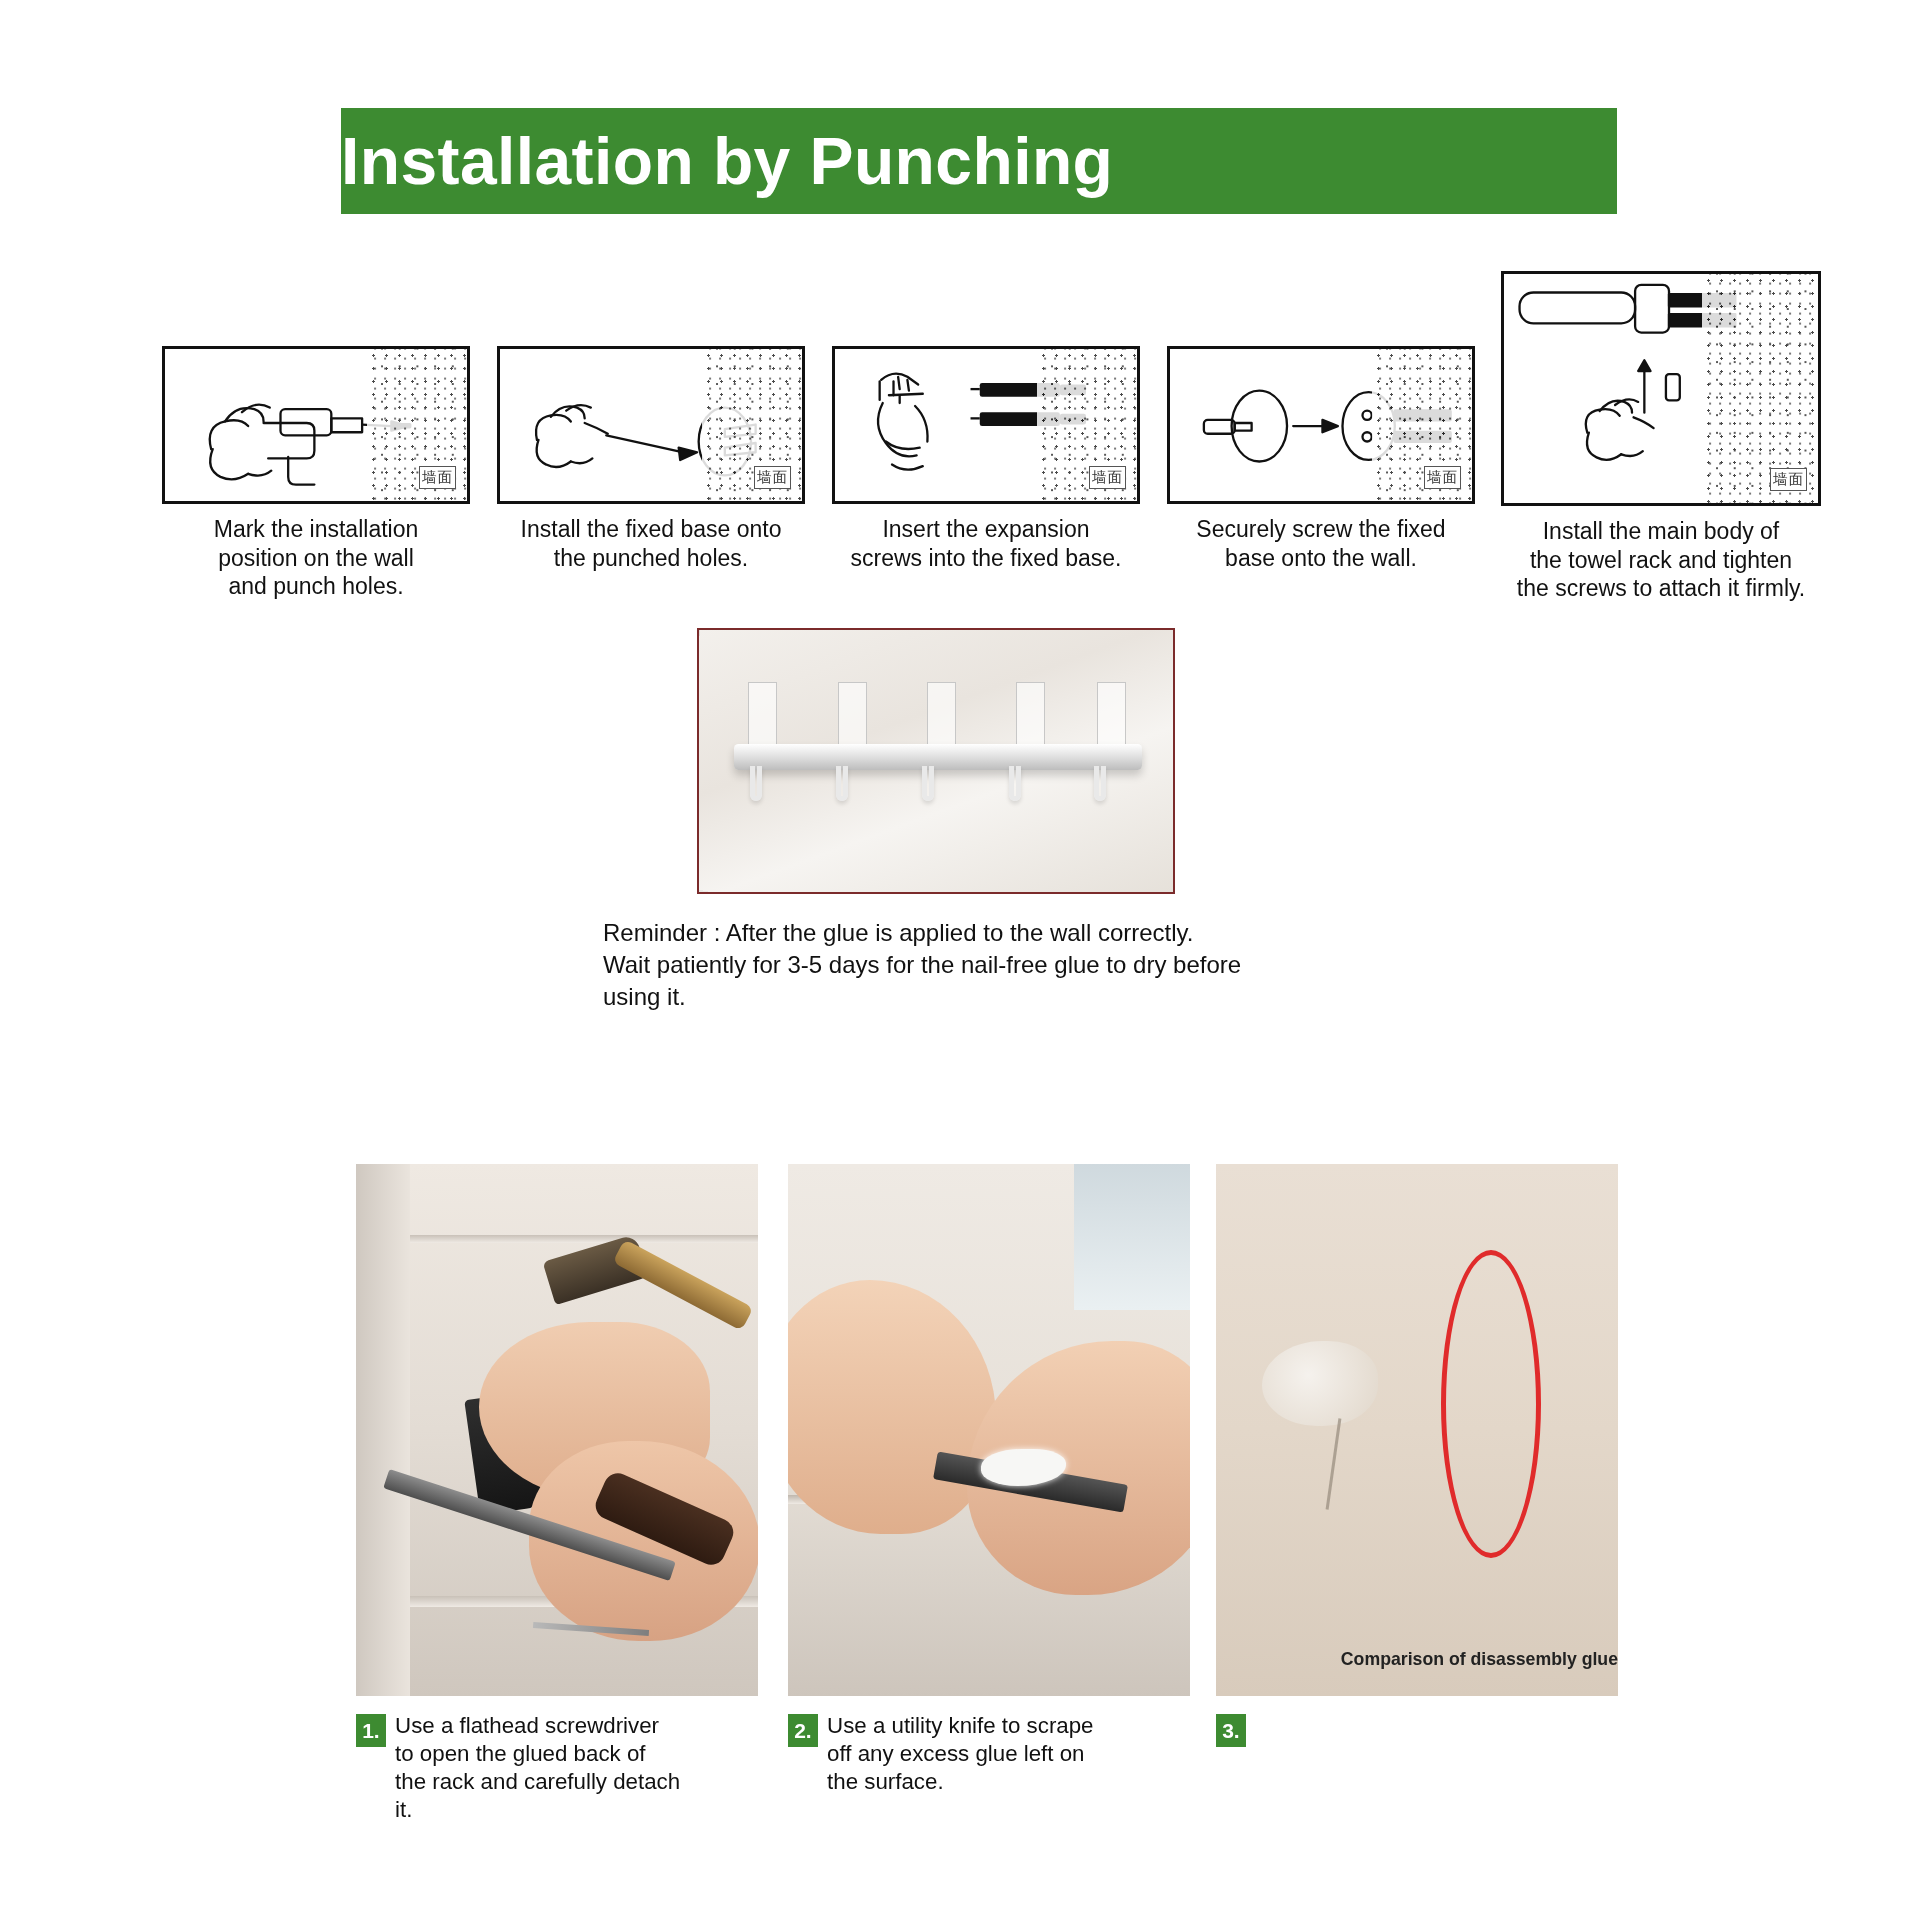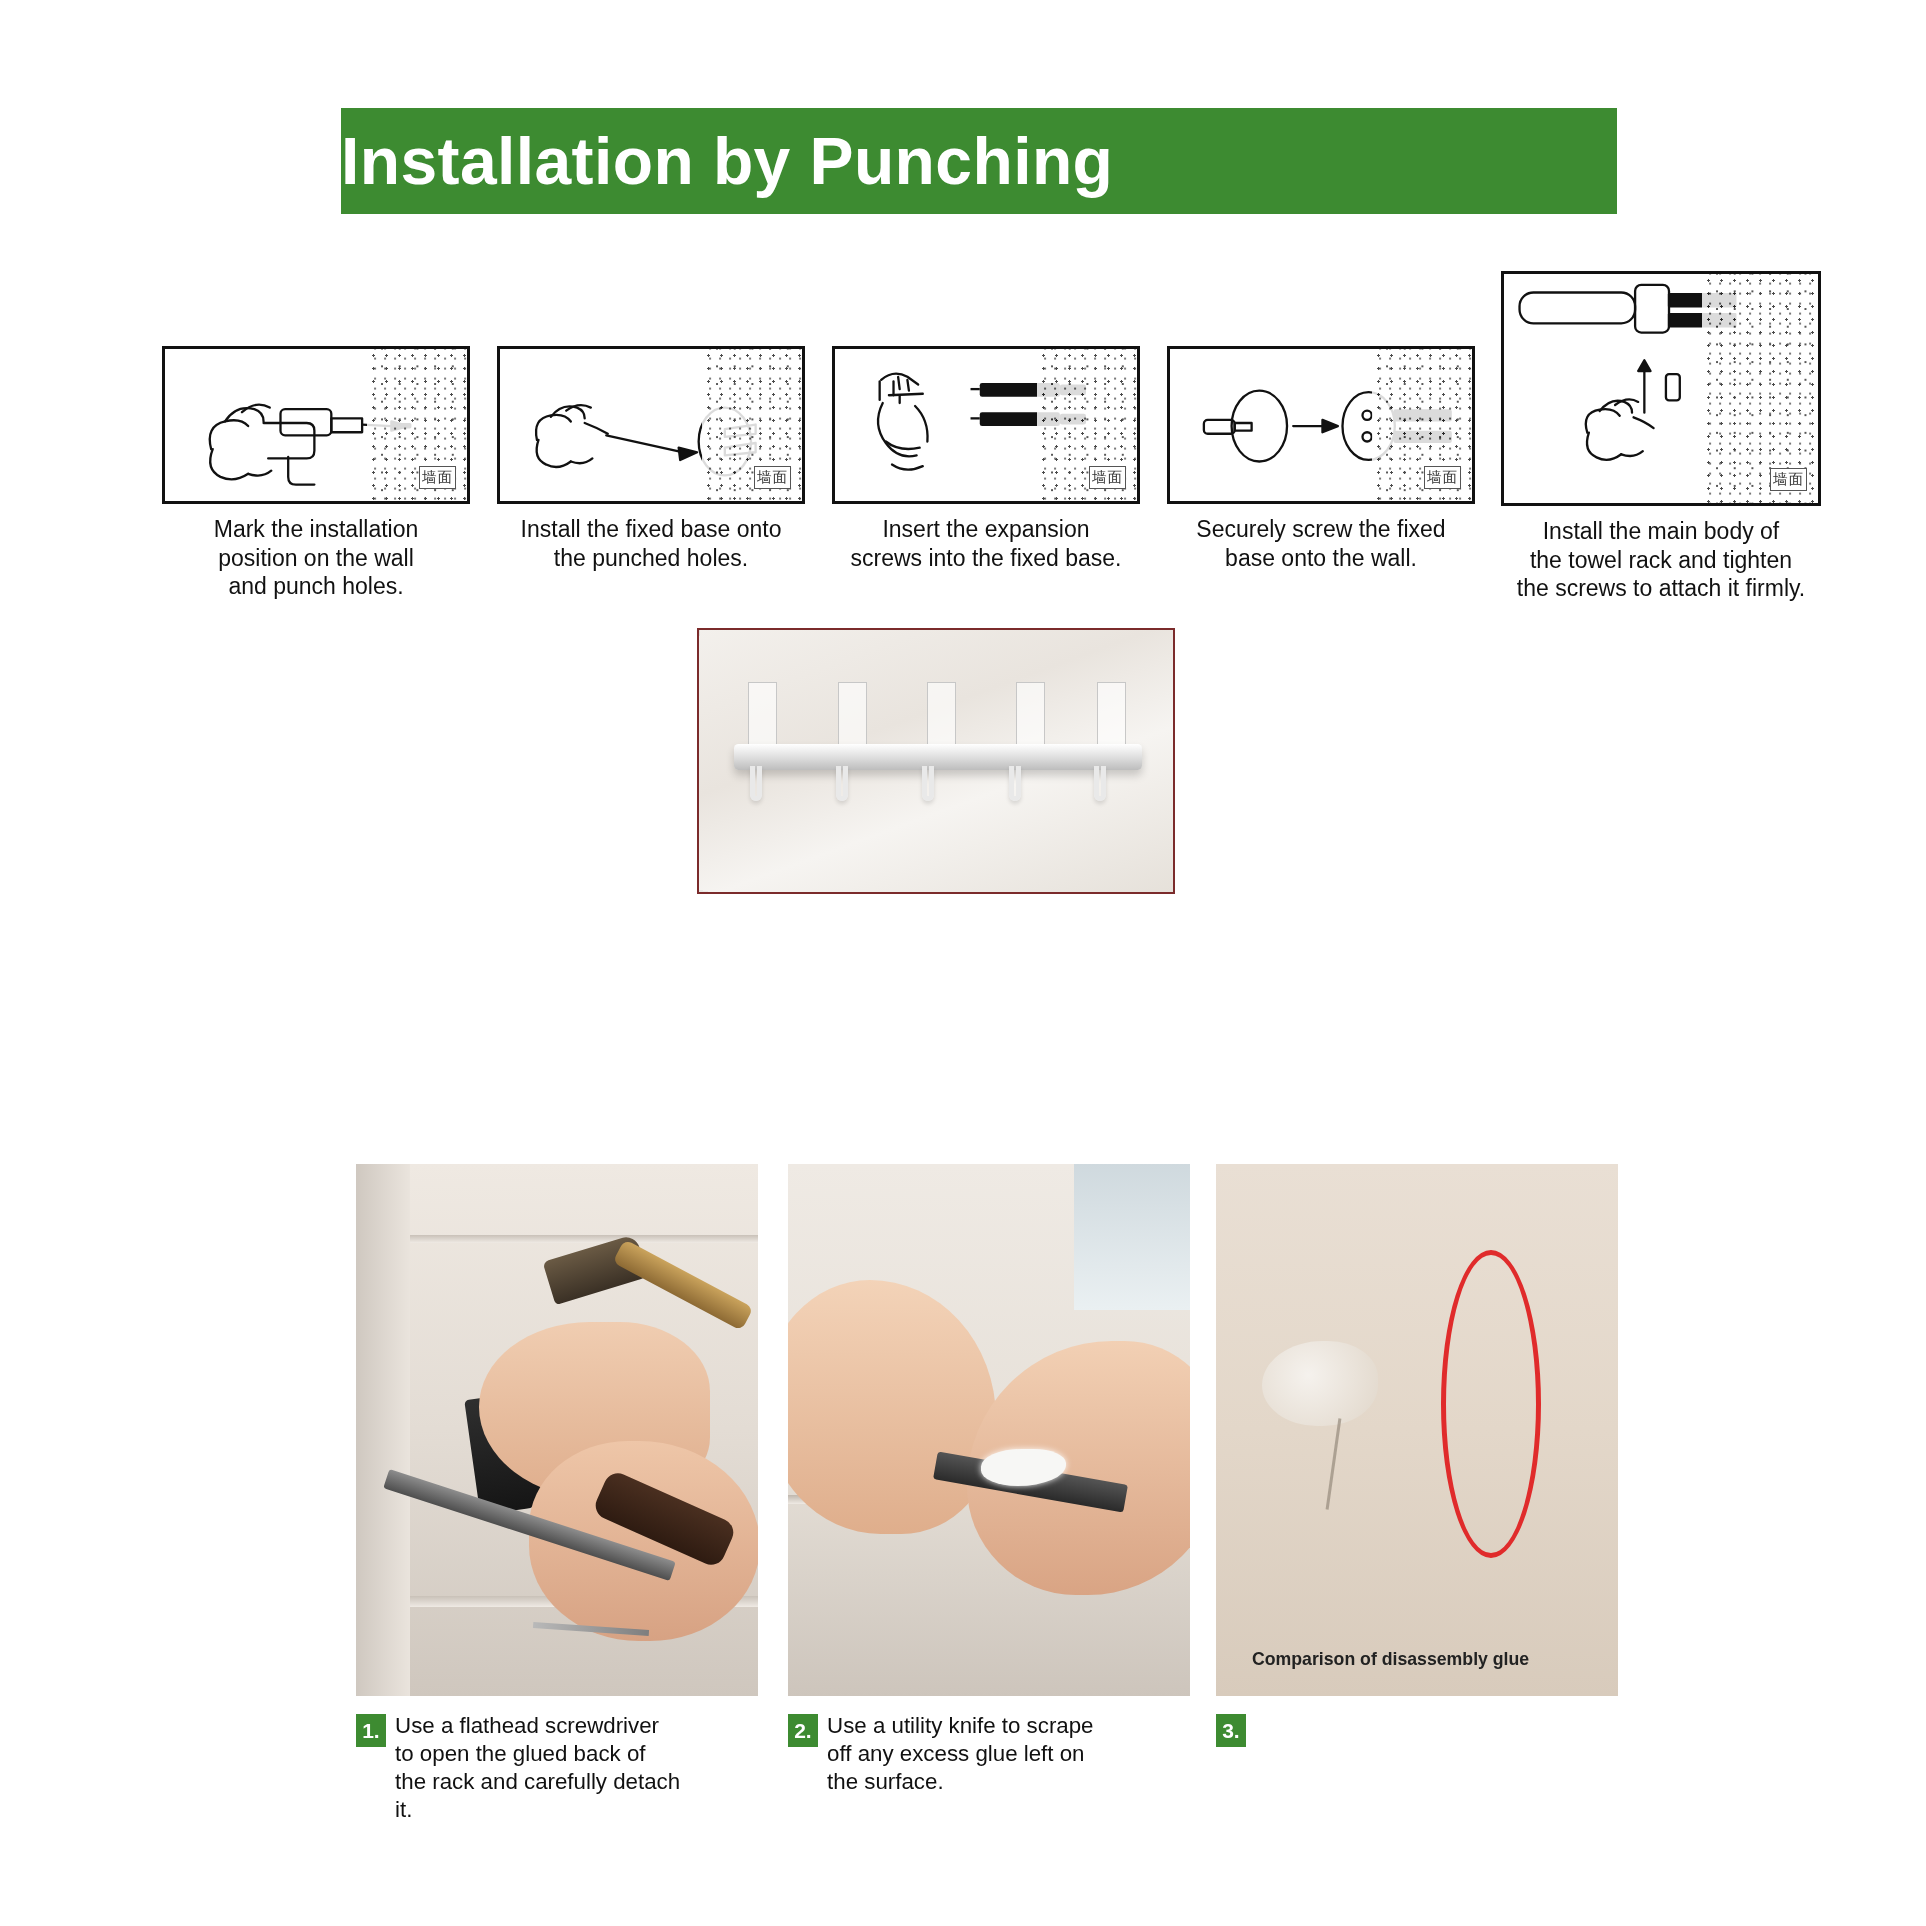--- a/index.html
+++ b/index.html
@@ -256,21 +256,21 @@
     transform: rotate(8deg);
   }
   .ellipse-mark {
     position:absolute; left: 225px; top: 86px;
     width: 100px; height: 308px;
     border: 5.4px solid #e02b2b;
     border-radius: 50%;
   }
   .p3-label {
     position:absolute; left: 0; right: 0; bottom: 26px;
-    text-align: left;
+    text-align: right;
     font-size: 17.7px;
     font-weight: bold;
     color: #222;
     margin-left: 36px;
   }
 
   
   .numcap {
     position: absolute;
     top: 1712px;
@@ -460,20 +460,23 @@
     <div class="rack-tape" style="left:317px;"></div>
     <div class="rack-tape" style="left:398px;"></div>
     <div class="rack-bar"></div>
     <div class="rack-hook" style="left:51px;  top:136px;"></div>
     <div class="rack-hook" style="left:137px; top:136px;"></div>
     <div class="rack-hook" style="left:223px; top:136px;"></div>
     <div class="rack-hook" style="left:310px; top:136px;"></div>
     <div class="rack-hook" style="left:395px; top:136px;"></div>
   </div>
 
+  <div class="caption-block" id="reminder">Reminder : After the glue is applied to the wall correctly.
+Wait patiently for 3-5 days for the nail-free glue to dry before
+using it.</div>
 
 
   <div class="photo dis p1" id="dis-1">
     <div class="p1-tileline"></div>
     <div class="p1-tileline p1-tileline2"></div>
     <div class="hammer-head"></div>
     <div class="hammer-handle"></div>
     <div class="blade-dark"></div>
     <div class="hand1"></div>
     <div class="hand1b"></div>

